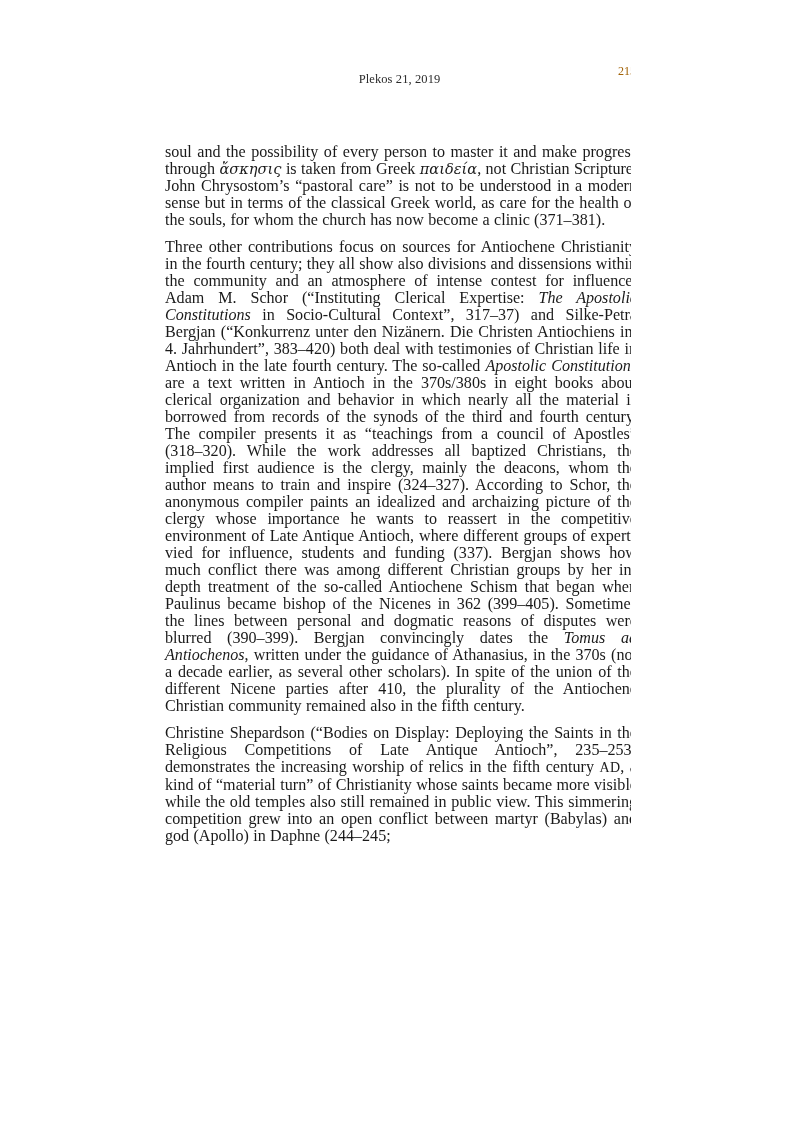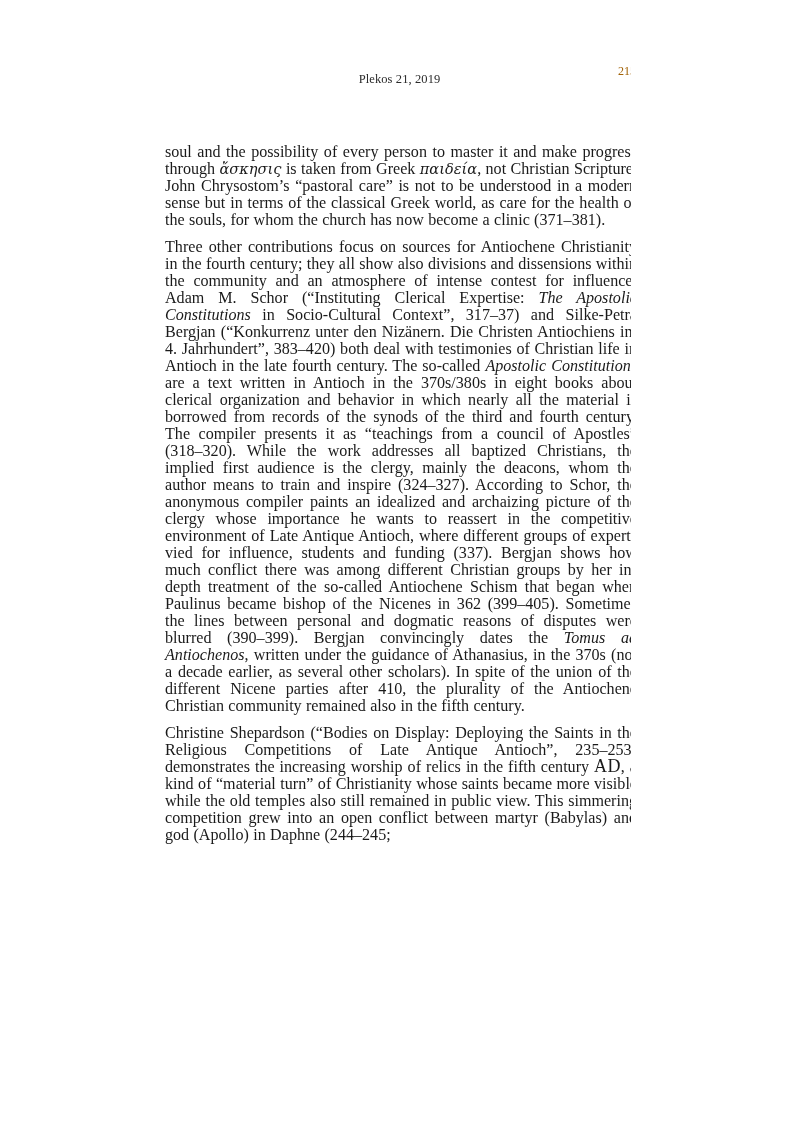--- a/index.html
+++ b/index.html
@@ -64,21 +64,21 @@
   }
   .it {
     font-style: italic;
   }
   .gk {
     font-family: "DejaVu Serif", "Liberation Serif", serif;
     font-style: italic;
     font-size: 14.6px;
   }
   .smallcaps {
-    font-size: 18px;
+    font-size: 14px;
     letter-spacing: 0.02em;
   }
 </style>
 </head>
 <body>
 
 <div class="page">
 
   <div class="running-head">
     <div class="journal">Plekos 21, 2019</div>

